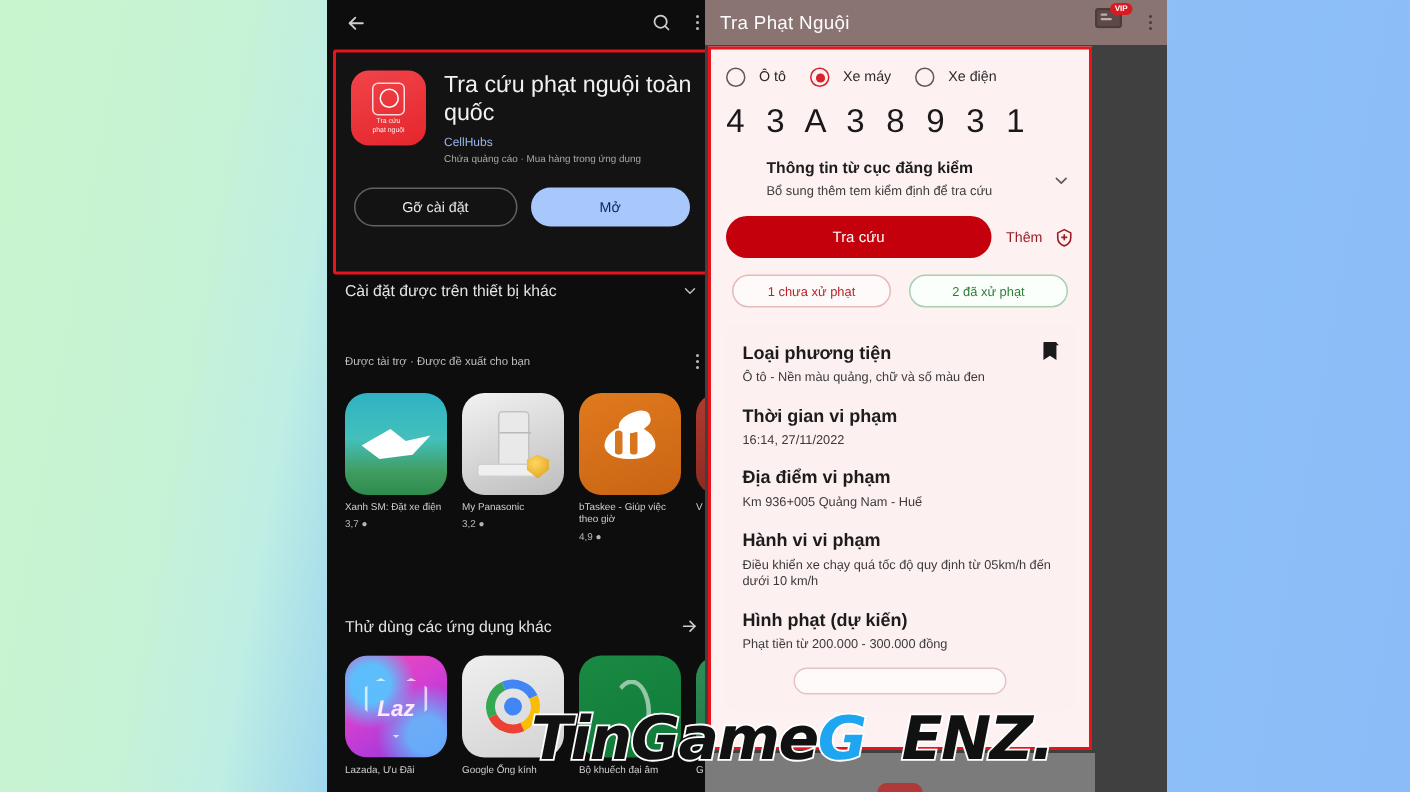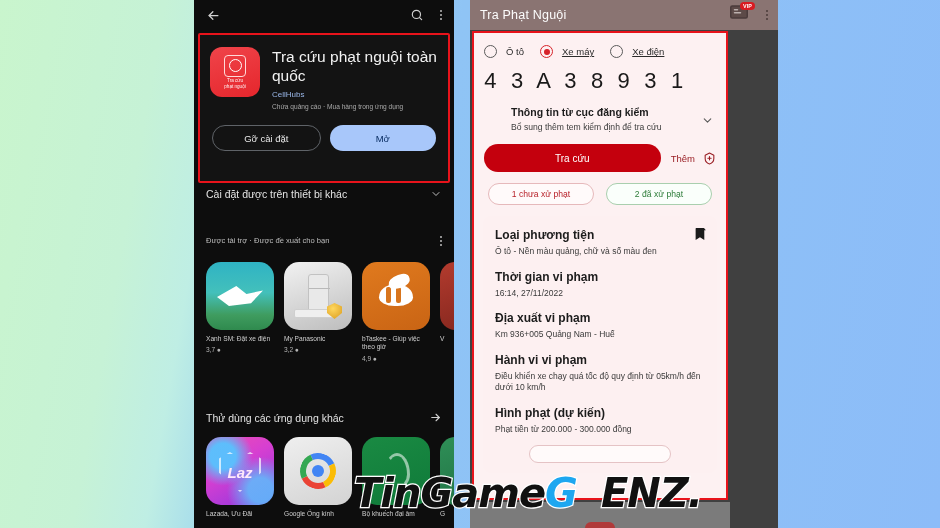--- a/index.html
+++ b/index.html
@@ -6,21 +6,21 @@
   html, body { width: 940px; height: 528px; overflow: hidden; }
   body {
     font-family: "Liberation Sans", sans-serif;
     background: linear-gradient(100deg, #c9f5cd 0%, #c6f2d6 16%, #bfeee4 23%, #9fd7ee 30%, #8fc4f5 45%, #8cbcf8 100%);
     position: relative;
   }
   .stage { position: absolute; left: 0; top: 0; width: 940px; height: 528px; }
 
   
   .phone { position: absolute; top: 0; height: 528px; overflow: hidden; }
-  .phone-left  { left: 194px; width: 260px; background: #0d0d0d; }
+  .phone-left  { left: 218px; width: 260px; background: #0d0d0d; }
   .phone-right { left: 470px; width: 308px; background: #404040; }
 
   
   .ps-topbar {
     height: 30px; background: #0d0d0d; display: flex; align-items: center;
     padding: 0 12px; gap: 8px;
   }
   .ps-topbar .spacer { flex: 1; }
   .ico { display: inline-flex; align-items: center; justify-content: center; }
   .ico svg { display: block; }
@@ -157,21 +157,21 @@
   .vipbadge {
     position: absolute; right: -3px; top: -3px; background: #d81b22; color: #fff;
     font-size: 5.4px; font-weight: 700; border-radius: 6px; padding: 1px 3px; line-height: 6px;
   }
   .rp-body {
     position: absolute; left: 2px; top: 31px; width: 256px; height: 469px;
     border: 2px solid #e8131b; background: #fdf1f2; overflow: hidden;
   }
   .radios { display: flex; align-items: center; padding: 12px 10px 4px 10px; font-size: 9.5px; color: #2b2b2b; }
   .radio-item { display: flex; align-items: center; gap: 9px; }
-  .radio-item + .radio-item { margin-left: 16px; text-decoration: underline; }
+  .radio-item + .radio-item { margin-left: 16px; }
   .rd { width: 13px; height: 13px; border-radius: 50%; border: 1.6px solid #5b5b5b; flex: none; position: relative; }
   .rd.on { border-color: #d7232a; }
   .rd.on::after {
     content: ""; position: absolute; left: 2.8px; top: 2.8px; width: 5.8px; height: 5.8px;
     border-radius: 50%; background: #d7232a;
   }
   .plate { display: flex; padding: 6px 6px 0 6px; gap: 0; }
   .plate .ch { flex: 1; text-align: center; }
   .plate .ch span { font-size: 22px; color: #191919; font-weight: 400; }
   .plate .ch .bar { height: 2.2px; background: #9b2a2f; margin: 3px 3px 0 3px; border-radius: 1px; }
@@ -440,21 +440,21 @@
 
         <div class="fld">
           <div class="lab">Loại phương tiện</div>
           <div class="val">Ô tô - Nền màu quảng, chữ và số màu đen</div>
         </div>
         <div class="fld">
           <div class="lab">Thời gian vi phạm</div>
           <div class="val">16:14, 27/11/2022</div>
         </div>
         <div class="fld">
-          <div class="lab">Địa xuất vi phạm</div>
+          <div class="lab">Địa điểm vi phạm</div>
           <div class="val">Km 936+005 Quảng Nam - Huế</div>
         </div>
         <div class="fld">
           <div class="lab">Hành vi vi phạm</div>
           <div class="val">Điều khiển xe chạy quá tốc độ quy định từ 05km/h đến dưới 10 km/h</div>
         </div>
         <div class="fld">
           <div class="lab">Hình phạt (dự kiến)</div>
           <div class="val">Phạt tiền từ 200.000 - 300.000 đồng</div>
         </div>

